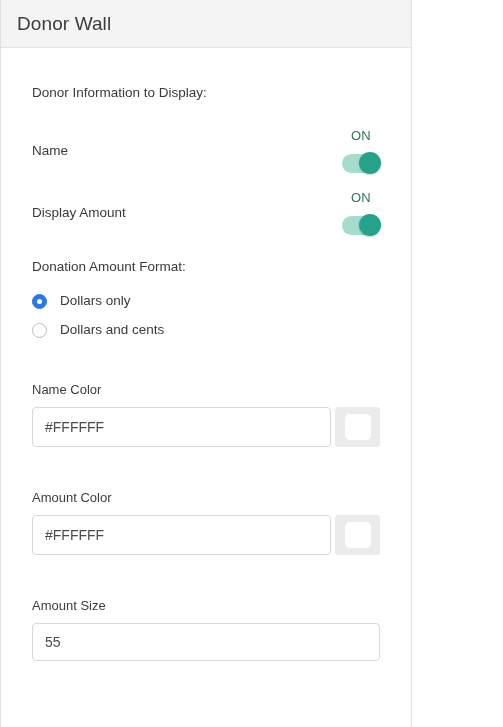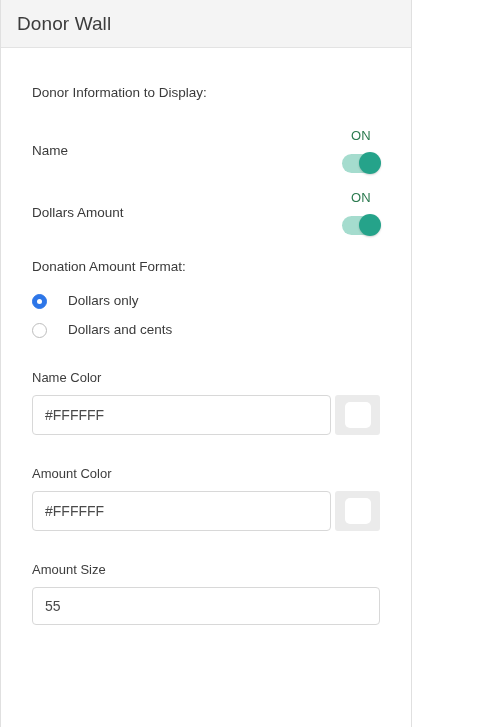--- a/index.html
+++ b/index.html
@@ -106,21 +106,20 @@
     line-height: 1;
     margin-top: 36px;
   }
   .radio-list { margin-top: 19px; }
   .radio-row {
     display: flex;
     align-items: center;
     height: 18px;
     margin-bottom: 11px;
     cursor: pointer;
-    gap: 8px;
   }
   .radio-row:last-child { margin-bottom: 0; }
   .radio {
     width: 15px;
     height: 15px;
     border-radius: 50%;
     flex: none;
     margin-right: 13px;
     position: relative;
   }
@@ -145,21 +144,21 @@
     background: #ffffff;
   }
   .radio-label {
     font-size: 13.5px;
     color: #3a3a3a;
     line-height: 1;
   }
 
   
   .field {
-    margin-top: 32px;
+    margin-top: 44px;
   }
   .field-label {
     font-size: 13px;
     color: #3d3d3d;
     line-height: 1;
     margin-bottom: 11px;
   }
 
   .text-input {
     width: 100%;
@@ -224,21 +223,21 @@
       <span class="toggle-row-label">Name</span>
       <span class="toggle-right">
         <span class="toggle-state" style="color: rgb(43, 122, 79);">ON</span>
         <span class="switch" style="background: rgb(165, 220, 206);">
           <span class="knob" style="background: rgb(37, 163, 138);"></span>
         </span>
       </span>
     </div>
 
     <div class="toggle-row">
-      <span class="toggle-row-label">Dollars Amount</span>
+      <span class="toggle-row-label">Display Amount</span>
       <span class="toggle-right">
         <span class="toggle-state" style="color: rgb(43, 122, 79);">ON</span>
         <span class="switch" style="background: rgb(165, 220, 206);">
           <span class="knob" style="background: rgb(37, 163, 138);"></span>
         </span>
       </span>
     </div>
 
     <div class="group-label">Donation Amount Format:</div>
 

